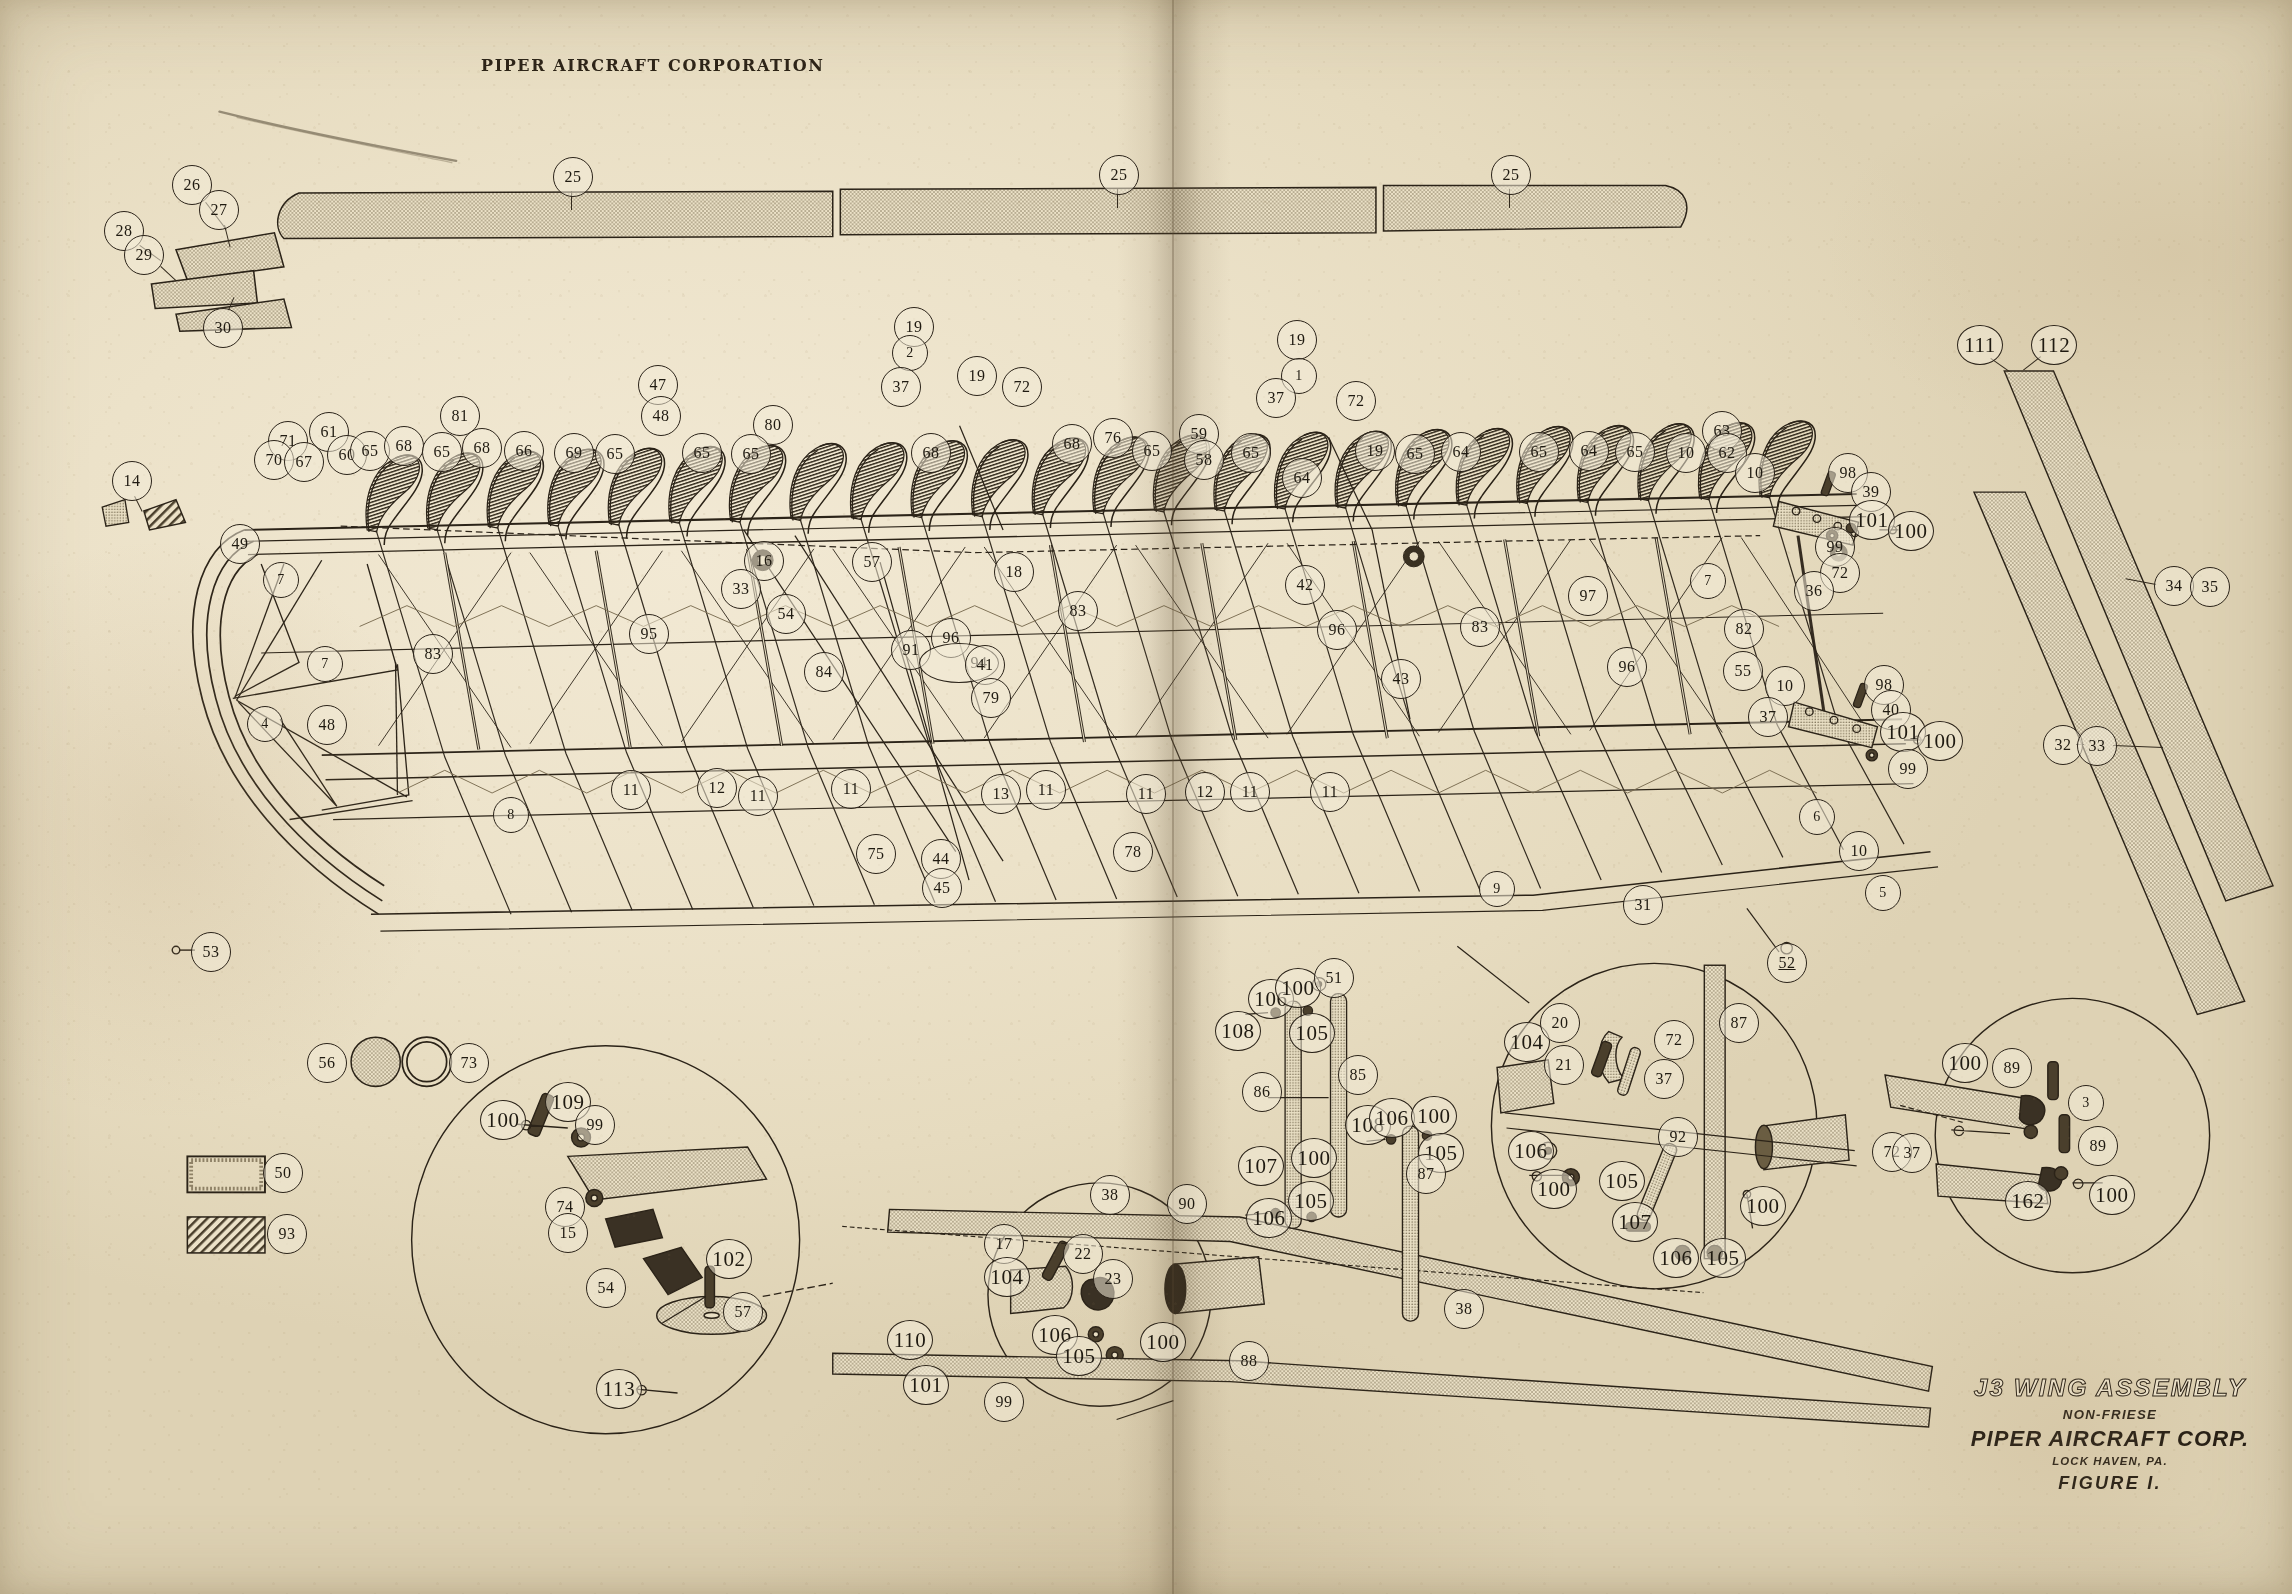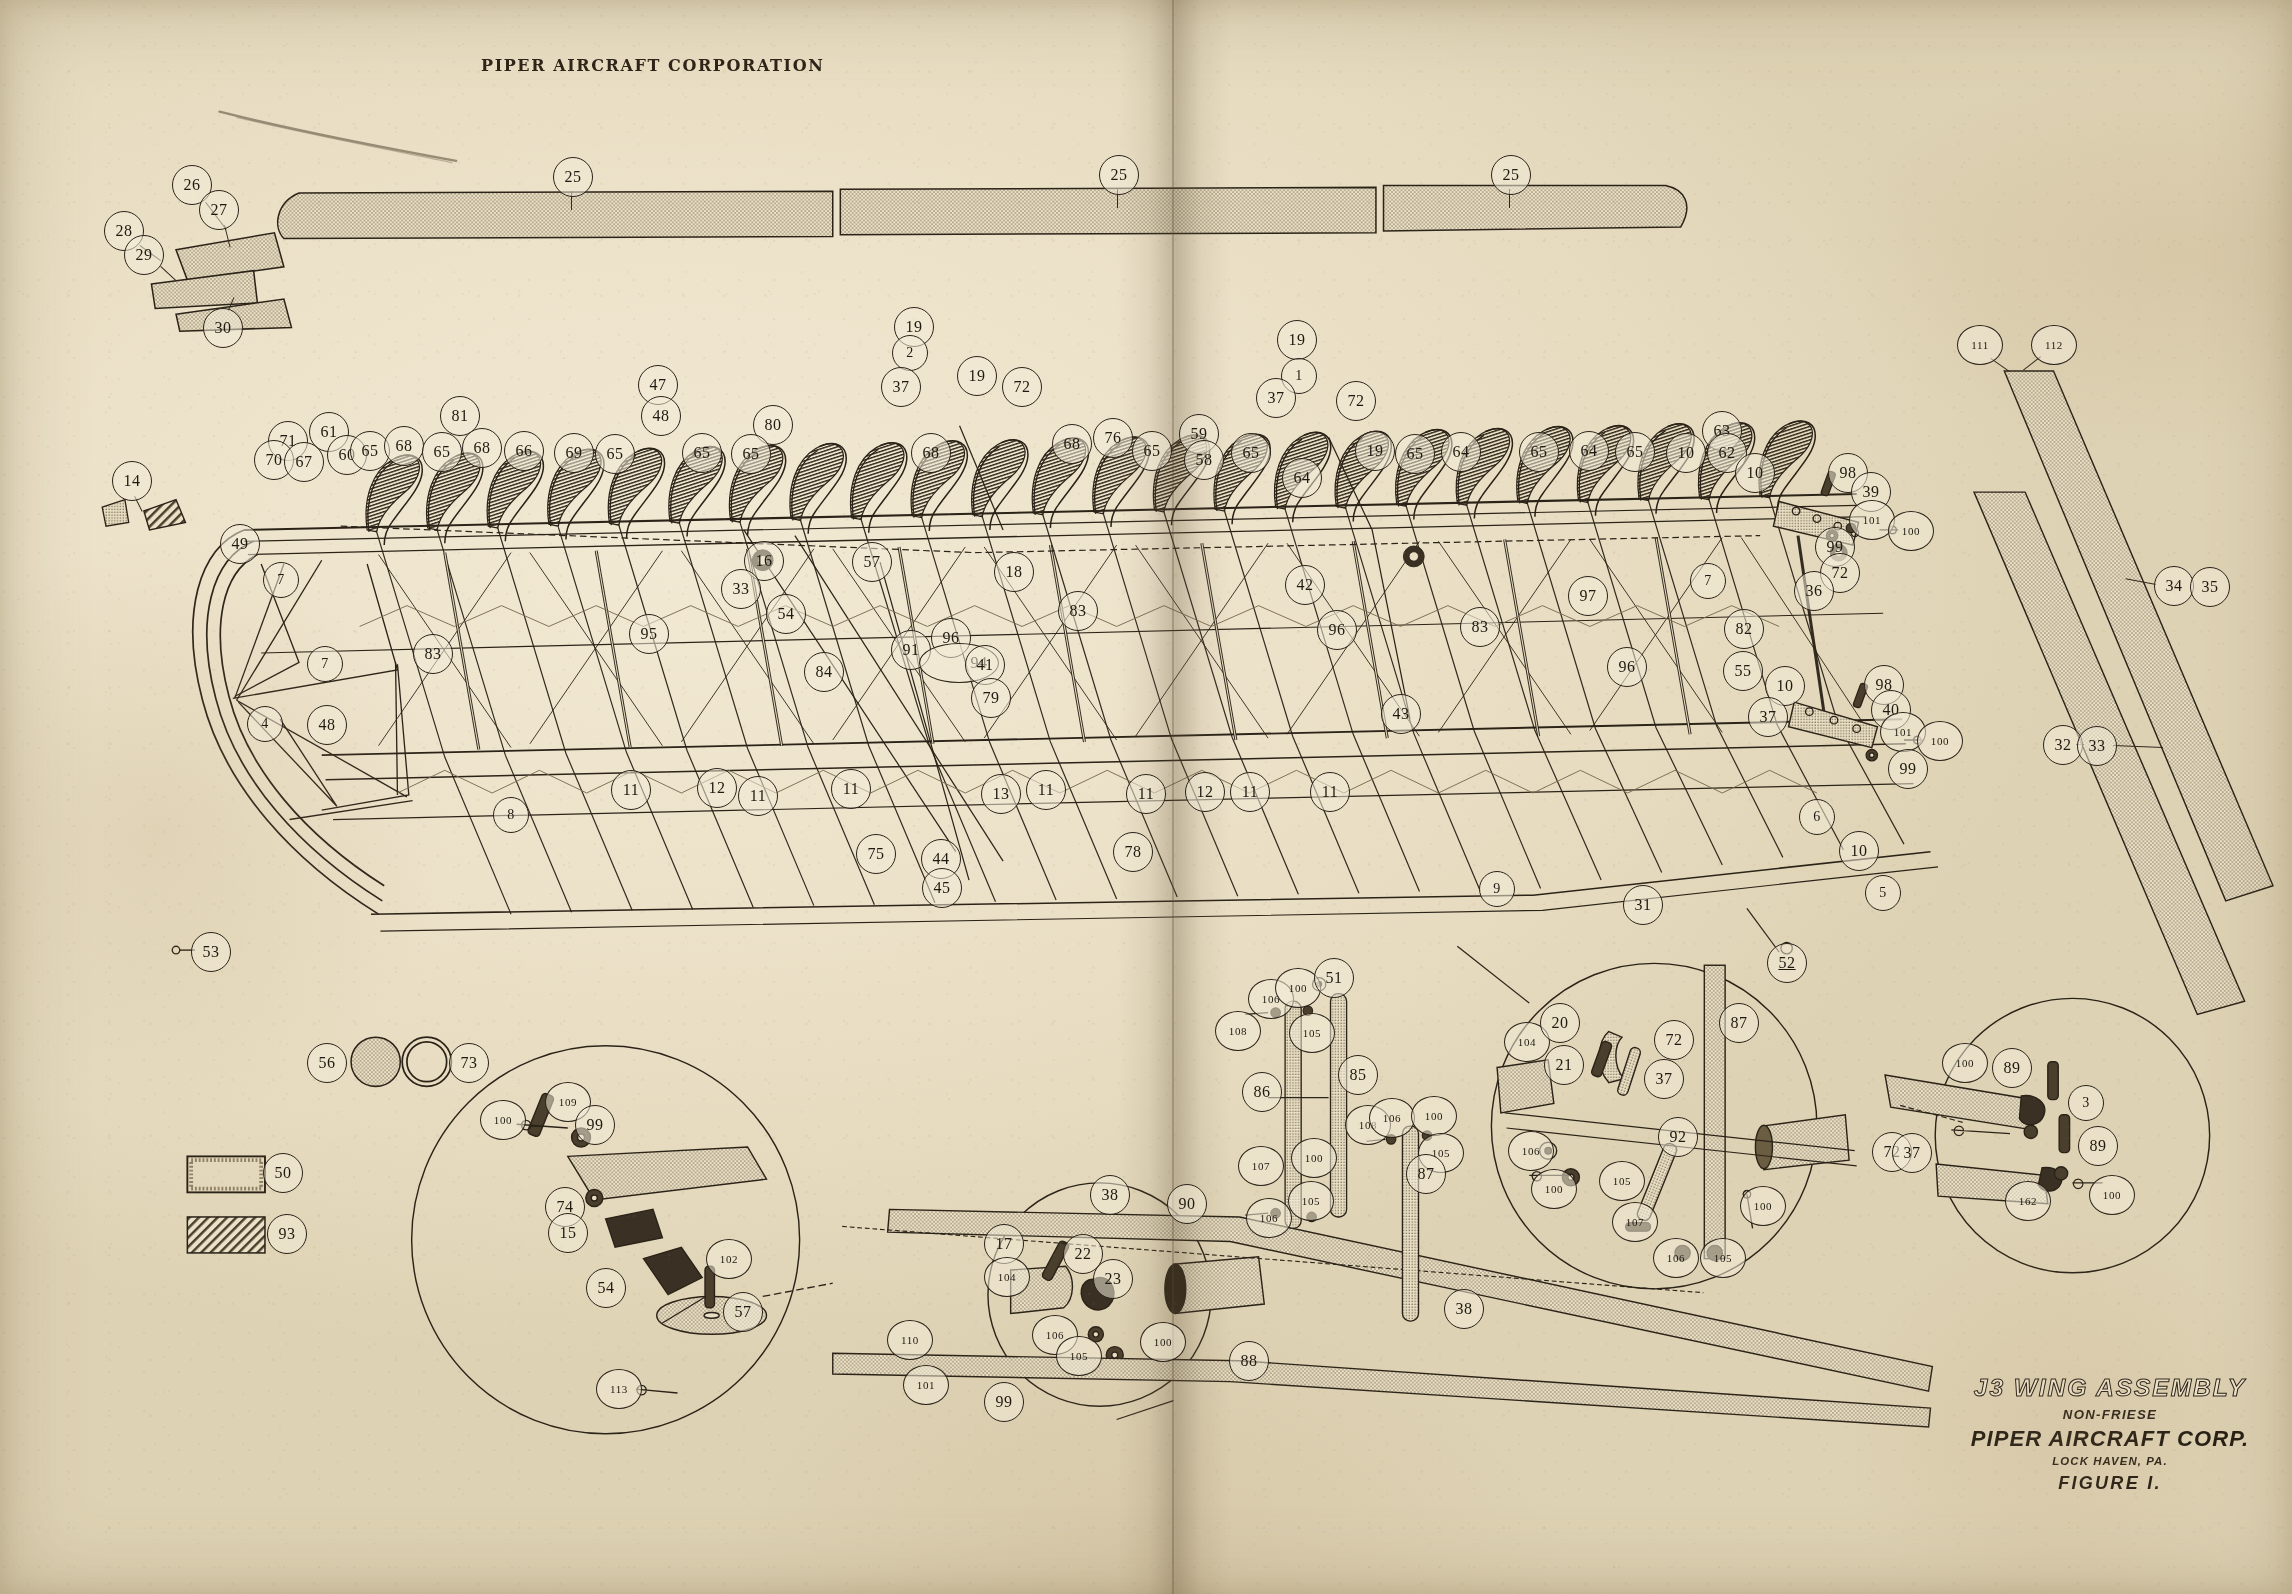--- a/index.html
+++ b/index.html
@@ -68,21 +68,21 @@
     color:#1f1a11;
     display:flex;align-items:center;justify-content:center;
     font-family:"Liberation Serif", serif;
     font-size:16px;letter-spacing:0.6px;
     width:38px;height:38px;
     margin-left:-19px;margin-top:-19px;
     line-height:1;
     z-index:6;
   }
   .cal.s{width:34px;height:34px;margin-left:-17px;margin-top:-17px;font-size:14px;}
-  .cal.w{width:44px;height:38px;margin-left:-22px;border-radius:50%;font-size:11px;}
+  .cal.w{width:44px;height:38px;margin-left:-22px;border-radius:50%;font-size:21px;}
 
   
   .lead{position:absolute;height:0;border-top:1.1px solid #332a1d;transform-origin:0 0;z-index:5;}
   svg.ov2{z-index:2;}
 
   .ttl{position:absolute;text-align:center;}
   .ttl1{
     left:1968px;top:1374px;width:284px;
     font-family:"Liberation Sans", sans-serif;
     font-style:italic;font-weight:700;font-size:24.6px;letter-spacing:1.9px;
@@ -599,21 +599,21 @@
       <div class="cal" style="left: 984px; top: 664px;">41</div>
       <div class="cal" style="left: 1626px; top: 666px;">96</div>
       <div class="cal" style="left: 1742px; top: 670px;">55</div>
       <div class="cal" style="left: 1784px; top: 685px;">10</div>
       <div class="cal" style="left: 1883px; top: 684px;">98</div>
       <div class="cal" style="left: 1890px; top: 709px;">40</div>
       <div class="cal w" style="left: 1902px; top: 731px;">101</div>
       <div class="cal w" style="left: 1939px; top: 740px;">100</div>
       <div class="cal" style="left: 1907px; top: 768px;">99</div>
       <div class="cal" style="left: 990px; top: 697px;">79</div>
-      <div class="cal" style="left: 1400px; top: 713px; text-align: right;">43</div>
+      <div class="cal" style="left: 1400px; top: 678px; text-align: right;">43</div>
       <div class="cal" style="left: 1767px; top: 716px;">37</div>
       <div class="cal s" style="left: 264px; top: 723px;">4</div>
       <div class="cal" style="left: 326px; top: 724px;">48</div>
       <div class="cal" style="left: 630px; top: 789px;">11</div>
       <div class="cal" style="left: 716px; top: 787px;">12</div>
       <div class="cal" style="left: 757px; top: 795px;">11</div>
       <div class="cal" style="left: 850px; top: 788px;">11</div>
       <div class="cal" style="left: 1000px; top: 793px;">13</div>
       <div class="cal" style="left: 1045px; top: 789px;">11</div>
       <div class="cal" style="left: 1145px; top: 793px;">11</div>

